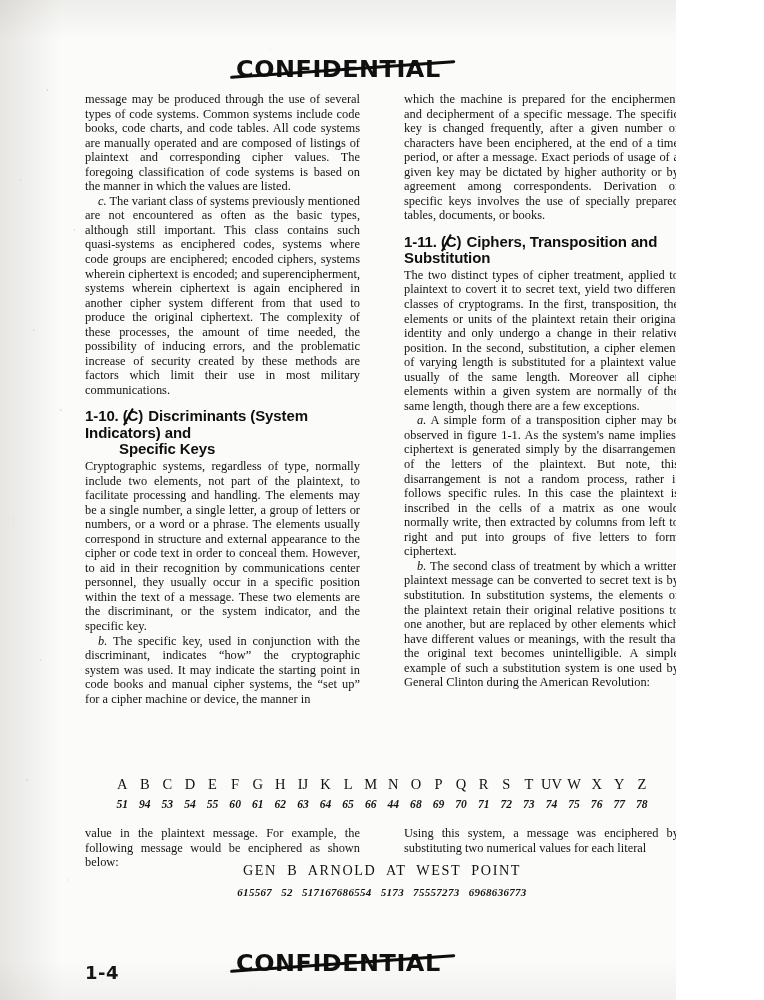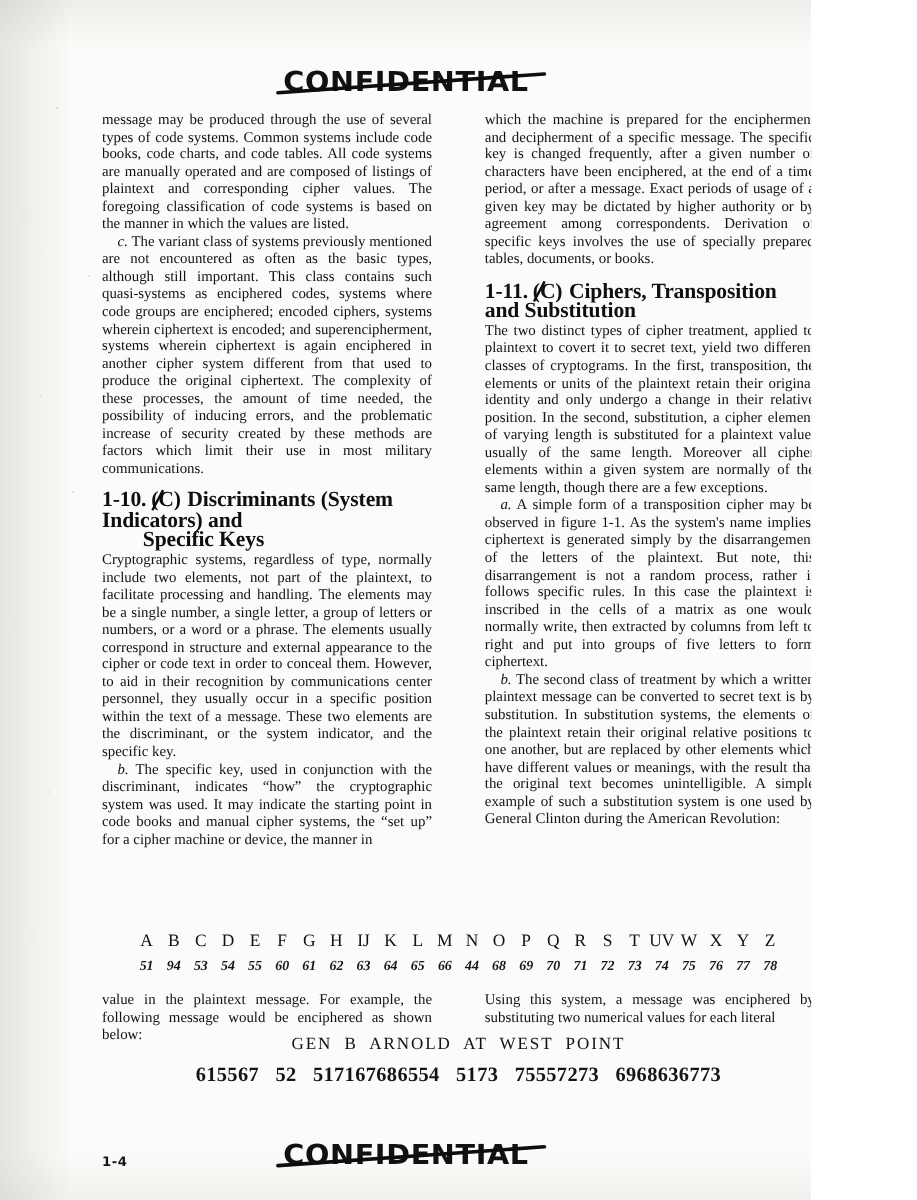--- a/index.html
+++ b/index.html
@@ -88,21 +88,21 @@
   }
   #banner-top { top: 58px; }
   #banner-bottom { top: 952px; }
   #banner-bottom .word { font-size: 23px; }
 
   .page-number {
     position: absolute;
     left: 85px;
     top: 962px;
     font-family: "DejaVu Sans", "Liberation Sans", sans-serif;
-    font-size: 11px;
+    font-size: 18px;
     font-weight: 700;
     color: #161616;
     letter-spacing: .5px;
   }
 
   
   .columns {
     position: absolute;
     top: 92px;
     left: 85px;
@@ -122,23 +122,23 @@
     hyphens: none;
   }
   p.indent { text-indent: 13px; }
   p.body-text .lead-letter {
     font-style: italic;
   }
 
   
   .heading {
     margin: 11px 0 1px 0;
-    font-family: Liberation Serif, serif;
-    font-weight: 700;
-    font-size: 18px;
+    font-family: Liberation Sans, sans-serif;
+    font-weight: 700;
+    font-size: 15px;
     line-height: 16.5px;
     color: #0f0f0f;
     letter-spacing: -.1px;
   }
   .heading .num { margin-right: 3px; }
   .heading-line2 {
     display: block;
     padding-left: 34px;
   }
   .cls-mark {
@@ -214,22 +214,23 @@
   .example-plain {
     font-family: "Liberation Serif", "DejaVu Serif", serif;
     font-size: 14.2px;
     letter-spacing: 1.6px;
     color: #111;
     white-space: pre;
   }
   .example-cipher {
     margin-top: 7px;
     font-family: "Liberation Serif", "DejaVu Serif", serif;
-    font-weight: 700;
-    font-size: 17px;
+    font-style: italic;
+    font-weight: 700;
+    font-size: 11px;
     letter-spacing: .3px;
     color: #151515;
     white-space: pre;
   }
 </style>
 </head>
 <body>
 
 <div class="page">
 

